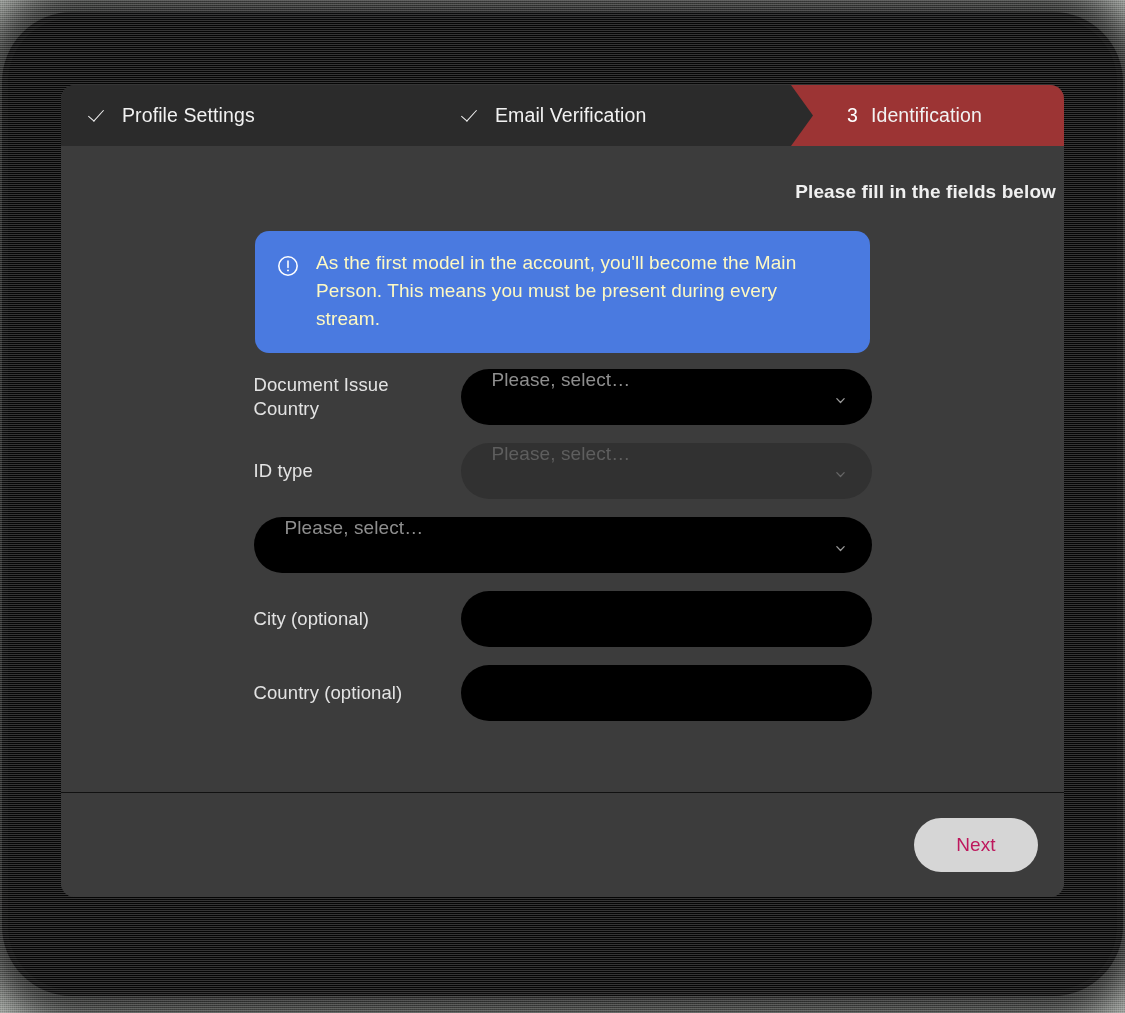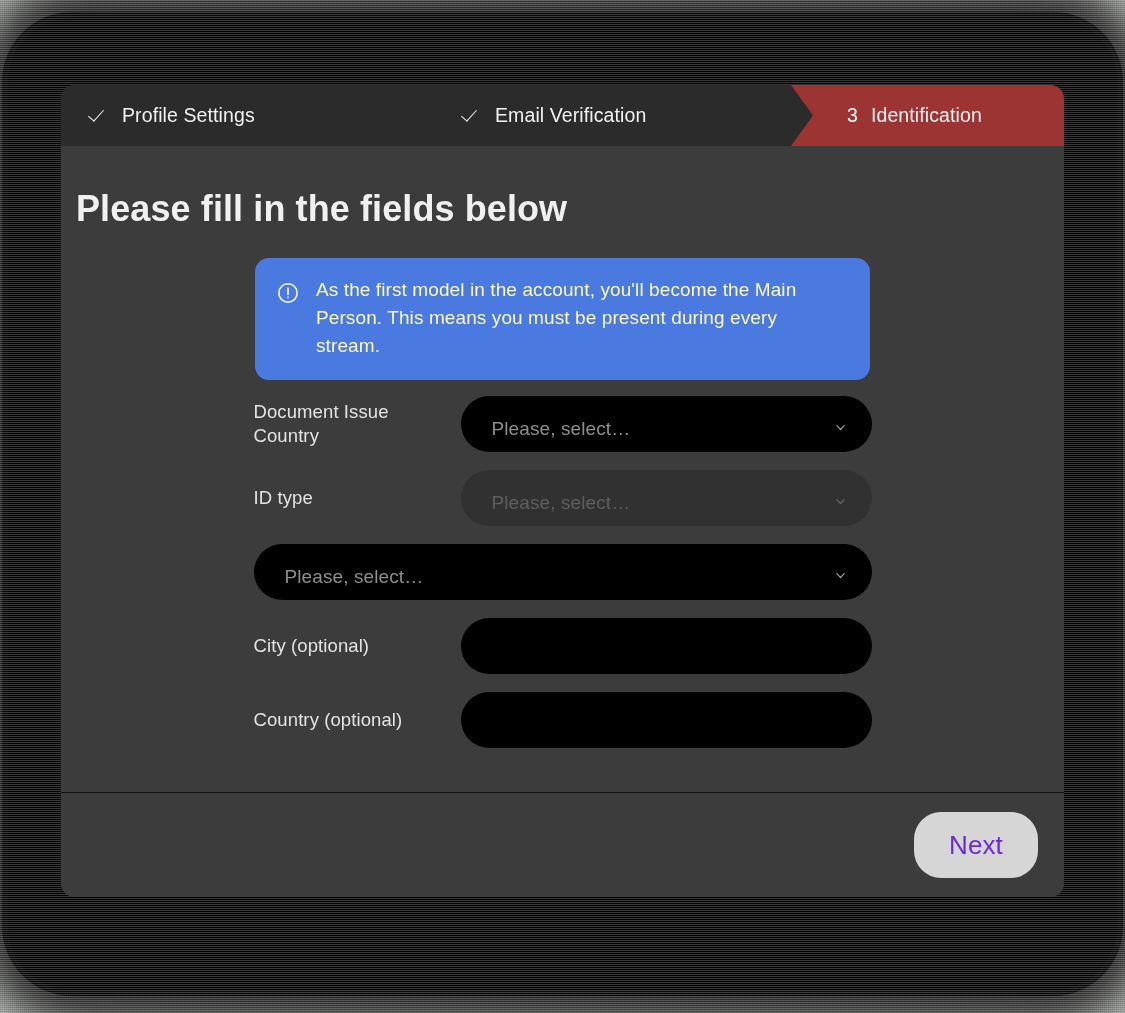--- a/index.html
+++ b/index.html
@@ -124,25 +124,25 @@
   }
 
   
   .modal-body {
     flex: 1 1 auto;
     position: relative;
     padding: 0 0 10px 0;
     background: #3c3c3c;
   }
   .page-title {
-    text-align: left;
+    text-align: right;
     color: #f0f0f0;
-    font-size: 36px;
+    font-size: 19px;
     font-weight: bold;
-    margin: 15px;
+    margin: 8px;
     padding: 27px 0 0 0;
     letter-spacing: .1px;
   }
 
   
   .banner {
     margin: 28px auto 0 auto;
     width: 615px;
     box-sizing: border-box;
     background: #4a7ae0;
@@ -185,21 +185,21 @@
     padding-right: 10px;
     box-sizing: border-box;
   }
   .field {
     flex: 1 1 auto;
     height: 56px;
     border-radius: 28px;
     background: #000000;
     position: relative;
     display: flex;
-    align-items: flex-end;
+    align-items: flex-start;
     padding: 0 44px 12px 31px;
     box-sizing: border-box;
     cursor: pointer;
   }
   .field.disabled {
     background: #313131;
     cursor: default;
   }
   .field.text-input {
     cursor: text;
@@ -227,27 +227,27 @@
     border-top: 1.5px solid #111111;
     background: #3c3c3c;
     display: flex;
     align-items: center;
     justify-content: flex-end;
     padding-right: 26px;
     box-sizing: border-box;
   }
   .next-btn {
     background: #d6d6d6;
-    color: #6d28d9;
+    color: #be185d;
     border: none;
     border-radius: 27px;
-    height: 66px;
+    height: 54px;
     min-width: 124px;
     padding: 0 26px;
-    font-size: 26px;
+    font-size: 19px;
     font-family: "Liberation Sans", sans-serif;
     cursor: pointer;
     letter-spacing: .1px;
   }
 </style>
 </head>
 <body>
 
 <div id="page">
   <div id="backdrop"></div>

